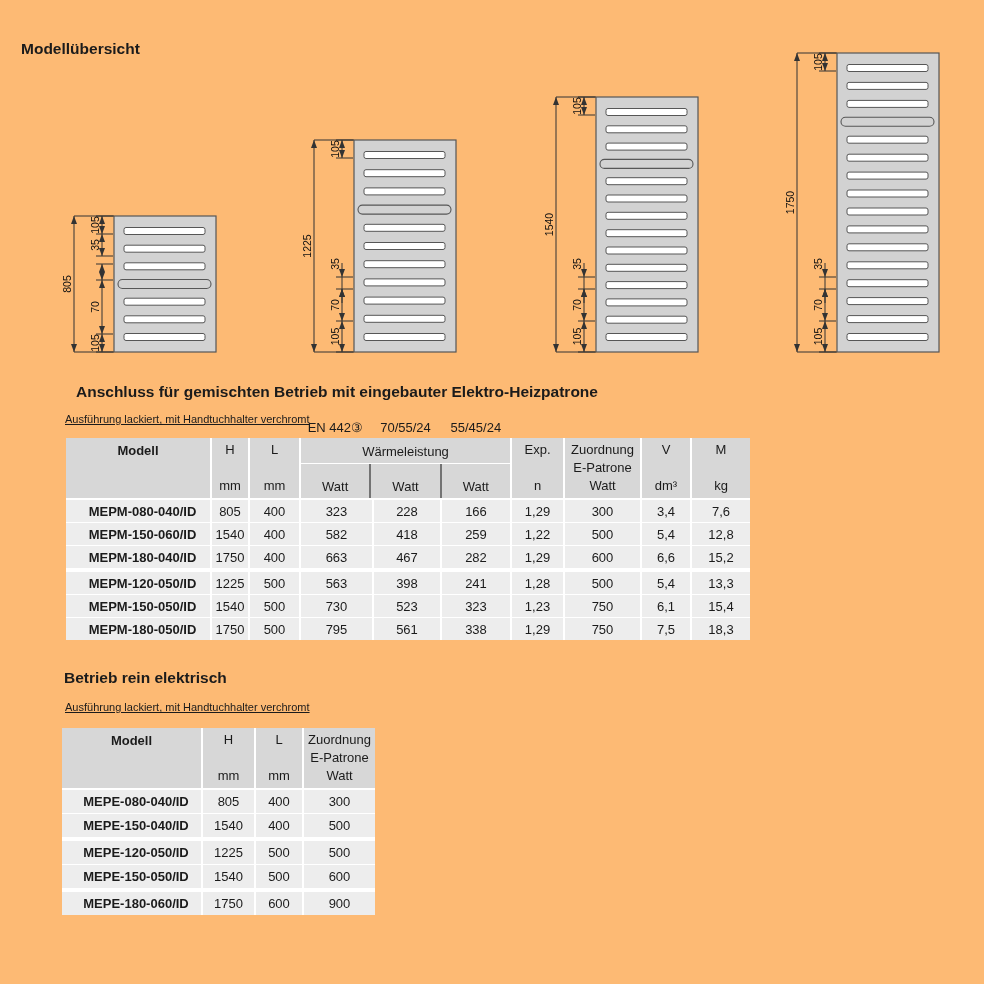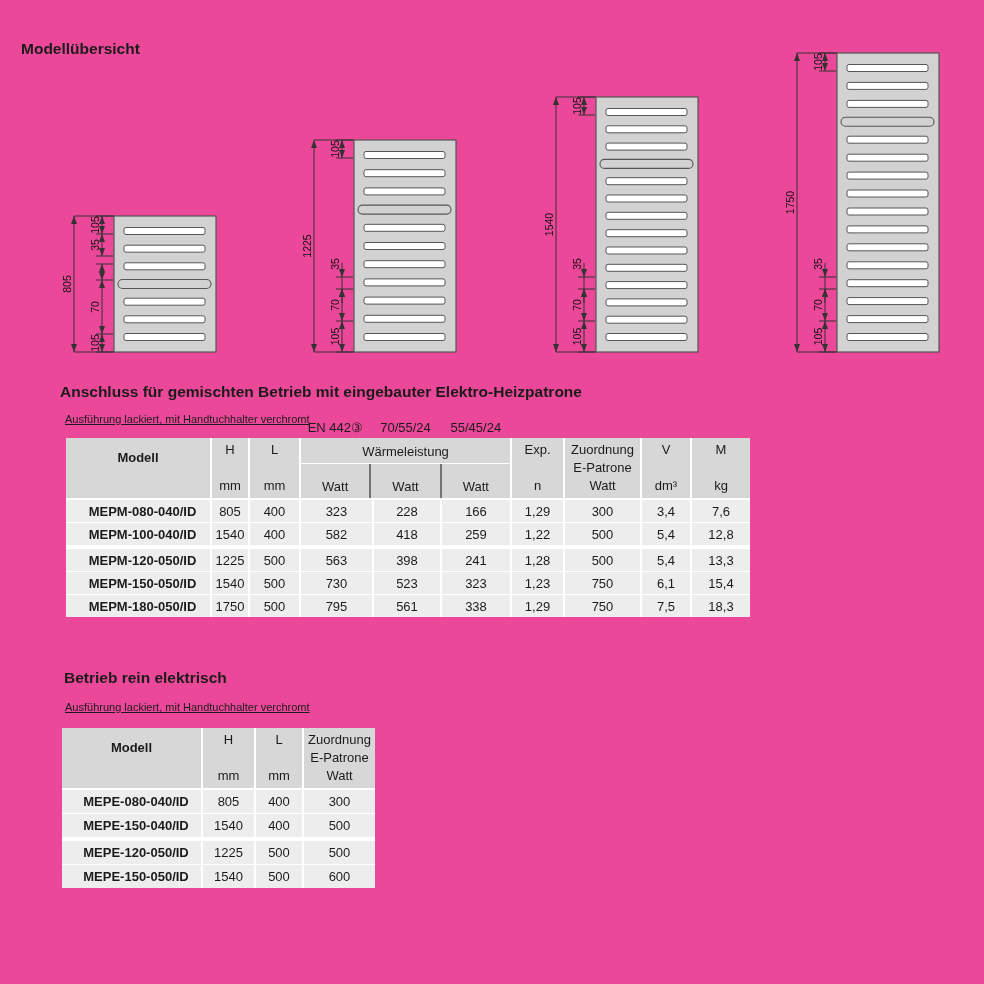--- a/index.html
+++ b/index.html
@@ -1,24 +1,24 @@
 <!DOCTYPE html>
 <html><head>
 <meta charset="utf-8">
 <style>
   html,body{margin:0;padding:0;background:#fff;}
-  .page{position:relative;width:984px;height:984px;background:#ec4899;overflow:hidden;
+  .page{position:relative;width:984px;height:984px;background:#fdba74;overflow:hidden;
         font-family:"Liberation Sans",sans-serif;color:#1b1b1b;}
 
   .title{position:absolute;left:21px;top:40px;margin:0;font-size:15.5px;font-weight:bold;}
 
   .drawing{position:absolute;}
 
   .sec-heading{position:absolute;margin:0;font-size:15.5px;font-weight:bold;}
-  #sec1-heading{left:60px;top:383px;text-align:right;}
+  #sec1-heading{left:76px;top:383px;text-align:right;}
   #sec2-heading{left:64px;top:669px;}
   .sec-sub{position:absolute;margin:1px;font-size:11px;text-decoration:underline;}
   #sec1-sub{left:64px;top:412px;}
   #sec2-sub{left:64px;top:700px;}
 
   table{border-collapse:collapse;table-layout:fixed;position:absolute;font-size:13px;color:#1b1b1b;}
   #table1{left:66px;top:438px;width:684px;}
   #table2{left:62px;top:728px;width:313px;}
 
   th{background:#d7d7d7;font-weight:normal;padding:0;vertical-align:top;}
@@ -26,21 +26,21 @@
   #table2 td{height:23px;}
   td.model{text-align:center;padding-left:9px;font-weight:bold;white-space:nowrap;}
   th+th,td+td{border-left:2px solid #fff;}
   tbody tr td{border-top:1px solid #fff;}
   tbody tr:first-child td{border-top:2px solid #fff;}
   tbody tr.group-start td{border-top:4px solid #fff;}
 
   .stack{display:flex;flex-direction:column;justify-content:space-between;align-items:center;
          height:60px;box-sizing:border-box;padding:5px 0 5px;}
   .stack span{line-height:14px;}
-  .modell-head{padding-top:12px;font-weight:bold;}
+  .modell-head{padding-top:5px;font-weight:bold;}
   .wl-top{height:25px;line-height:27px;border-bottom:1px solid #fff;}
   .wl-sub{display:flex;height:34px;}
   .wl-cell{flex:1;display:flex;flex-direction:column;justify-content:flex-end;align-items:center;
            padding-bottom:4px;gap:1px;}
   .wl-cell+.wl-cell{border-left:2px solid #737373;}
   .wl-cell span{line-height:14px;margin-top:44px;}
 </style>
 </head>
 <body>
 
@@ -309,30 +309,42 @@
           <td>400</td>
           <td>323</td>
           <td>228</td>
           <td>166</td>
           <td>1,29</td>
           <td>300</td>
           <td>3,4</td>
           <td>7,6</td>
         </tr>
         <tr>
-          <td class="model">MEPM-100-040/ID</td>
+          <td class="model">MEPM-150-060/ID</td>
           <td>1540</td>
           <td>400</td>
           <td>582</td>
           <td>418</td>
           <td>259</td>
           <td>1,22</td>
           <td>500</td>
           <td>5,4</td>
           <td>12,8</td>
+        </tr>
+        <tr>
+          <td class="model">MEPM-180-040/ID</td>
+          <td>1750</td>
+          <td>400</td>
+          <td>663</td>
+          <td>467</td>
+          <td>282</td>
+          <td>1,29</td>
+          <td>600</td>
+          <td>6,6</td>
+          <td>15,2</td>
         </tr>
         <tr class="group-start">
           <td class="model">MEPM-120-050/ID</td>
           <td>1225</td>
           <td>500</td>
           <td>563</td>
           <td>398</td>
           <td>241</td>
           <td>1,28</td>
           <td>500</td>
@@ -420,16 +432,22 @@
           <td>1225</td>
           <td>500</td>
           <td>500</td>
         </tr>
         <tr>
           <td class="model">MEPE-150-050/ID</td>
           <td>1540</td>
           <td>500</td>
           <td>600</td>
         </tr>
+        <tr class="group-start">
+          <td class="model">MEPE-180-060/ID</td>
+          <td>1750</td>
+          <td>600</td>
+          <td>900</td>
+        </tr>
       </tbody>
   </table>
 
 </div>
 
 </body></html>

